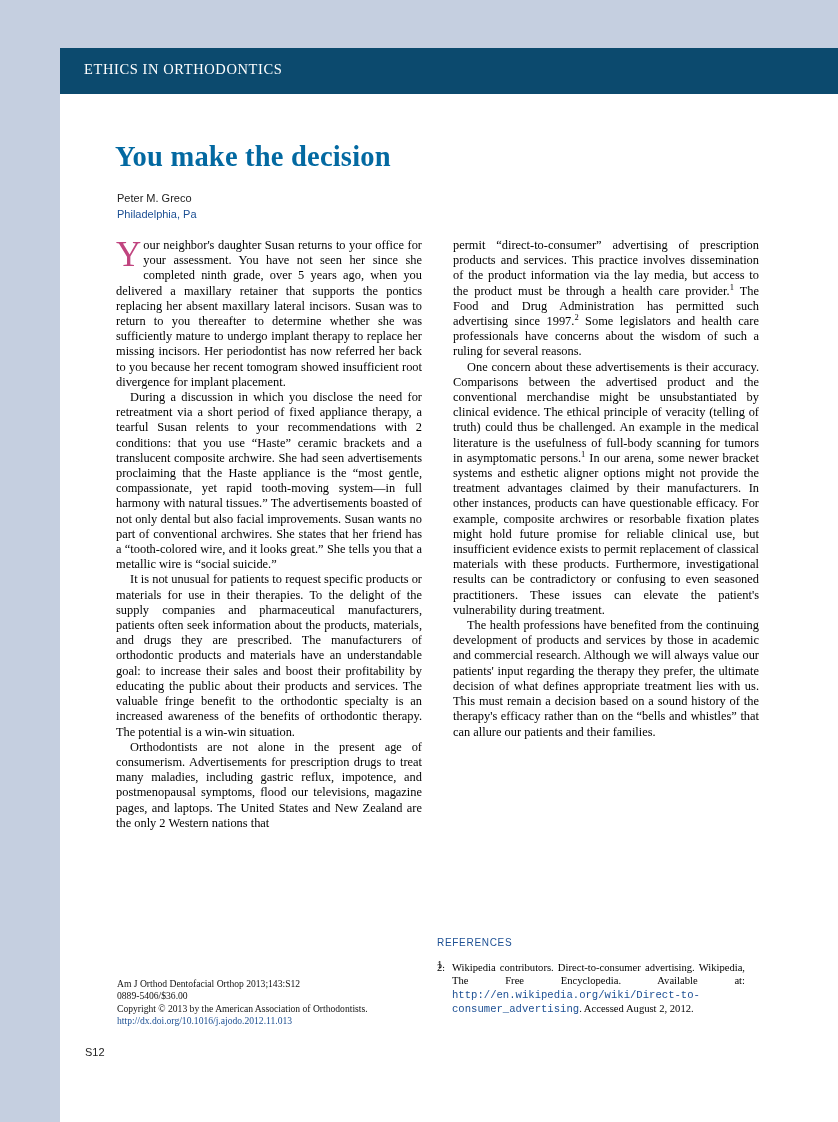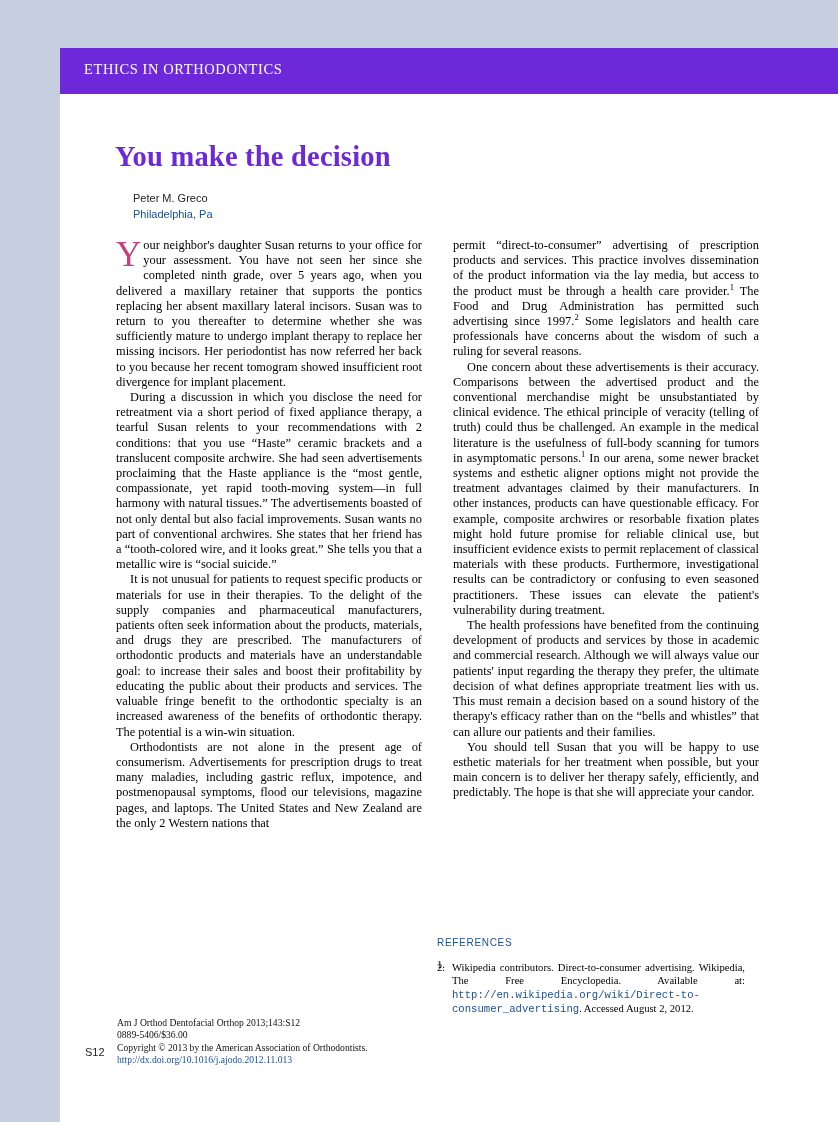--- a/index.html
+++ b/index.html
@@ -29,21 +29,21 @@
     left: 0; top: 0;
     width: 60px;
     height: 1122px;
     background: #c5cfe0;
   }
   .header-bar {
     position: absolute;
     left: 60px; top: 48px;
     width: 778px;
     height: 46px;
-    background: #6d28d9;
+    background: #0c4a6e;
     color: #ffffff;
   }
   .header-bar .section-title {
     position: absolute;
     left: 24px;
     top: 13px;
     font-family: "Liberation Serif", serif;
     font-size: 14.5px;
     letter-spacing: 0.6px;
     font-variant: small-caps;
@@ -58,34 +58,33 @@
     font-size: 33px;
     letter-spacing: 1.2px;
   }
 
   
   .article-title {
     position: absolute;
     left: 115px;
     top: 122px;
     font-size: 28.5px;
-    color: #6d28d9;
+    color: #0369a1;
     font-family: "Liberation Serif", serif;
     letter-spacing: 0.2px;
   }
 
   
   .author-block {
     position: absolute;
     left: 117px;
     top: 190px;
     font-family: "Liberation Sans", sans-serif;
     font-size: 11px;
     line-height: 16px;
-    margin-left: 16px;
   }
   .author-name { color: #222222; }
   .author-affil { color: #1c4f93; }
 
   
   .col {
     position: absolute;
     top: 238px;
     width: 306px;
     font-size: 12.4px;
@@ -146,21 +145,21 @@
   .ref-item a, .link {
     color: #1c4f93;
     text-decoration: none;
     font-family: Liberation Mono, monospace;
   }
 
   
   .footer {
     position: absolute;
     left: 117px;
-    top: 1017px;
+    top: 978px;
     width: 300px;
     font-size: 9.6px;
     line-height: 12.4px;
     font-family: "Liberation Serif", serif;
     color: #111111;
   }
   .footer .doi { color: #1c4f93; font-family: Liberation Serif, serif; }
   .page-number {
     position: absolute;
     left: 85px;
@@ -193,21 +192,20 @@
   </p>
   <p><span>During a discussion in which you disclose the need for retreatment via a short period of fixed appliance therapy, a tearful Susan relents to your recommendations with 2 conditions: that you use “Haste” ceramic brackets and a translucent composite archwire. She had seen advertisements proclaiming that the Haste appliance is the “most gentle, compassionate, yet rapid tooth-moving system—in full harmony with natural tissues.” The advertisements boasted of not only dental but also facial improvements. Susan wants no part of conventional archwires. She states that her friend has a “tooth-colored wire, and it looks great.” She tells you that a metallic wire is “social suicide.”</span></p>
   <p><span>It is not unusual for patients to request specific products or materials for use in their therapies. To the delight of the supply companies and pharmaceutical manufacturers, patients often seek information about the products, materials, and drugs they are prescribed. The manufacturers of orthodontic products and materials have an understandable goal: to increase their sales and boost their profitability by educating the public about their products and services. The valuable fringe benefit to the orthodontic specialty is an increased awareness of the benefits of orthodontic therapy. The potential is a win-win situation.</span></p>
   <p><span>Orthodontists are not alone in the present age of consumerism. Advertisements for prescription drugs to treat many maladies, including gastric reflux, impotence, and postmenopausal symptoms, flood our televisions, magazine pages, and laptops. The United States and New Zealand are the only 2 Western nations that</span></p>
 </div>
 
 <div class="col right">
   <p class="first"><span>permit “direct-to-consumer” advertising of prescription products and services. This practice involves dissemination of the product information via the lay media, but access to the product must be through a health care provider.<sup>1</sup> The Food and Drug Administration has permitted such advertising since 1997.<sup>2</sup> Some legislators and health care professionals have concerns about the wisdom of such a ruling for several reasons.</span></p>
   <p><span>One concern about these advertisements is their accuracy. Comparisons between the advertised product and the conventional merchandise might be unsubstantiated by clinical evidence. The ethical principle of veracity (telling of truth) could thus be challenged. An example in the medical literature is the usefulness of full-body scanning for tumors in asymptomatic persons.<sup>1</sup> In our arena, some newer bracket systems and esthetic aligner options might not provide the treatment advantages claimed by their manufacturers. In other instances, products can have questionable efficacy. For example, composite archwires or resorbable fixation plates might hold future promise for reliable clinical use, but insufficient evidence exists to permit replacement of classical materials with these products. Furthermore, investigational results can be contradictory or confusing to even seasoned practitioners. These issues can elevate the patient's vulnerability during treatment.</span></p>
   <p><span>The health professions have benefited from the continuing development of products and services by those in academic and commercial research. Although we will always value our patients' input regarding the therapy they prefer, the ultimate decision of what defines appropriate treatment lies with us. This must remain a decision based on a sound history of the therapy's efficacy rather than on the “bells and whistles” that can allure our patients and their families.</span></p>
-  <p><span>You should tell Susan that you will be happy to use esthetic materials for her treatment when possible, but your main concern is to deliver her therapy safely, efficiently, and predictably. The hope is that she will appreciate your candor.</span></p>
 </div>
 
 <div class="ref-head">REFERENCES</div>
 
 <div class="ref-list">
   <div class="ref-item">
     <span class="num">1.</span>
   </div>
   <div class="ref-item">
     <span class="num">2.</span>

